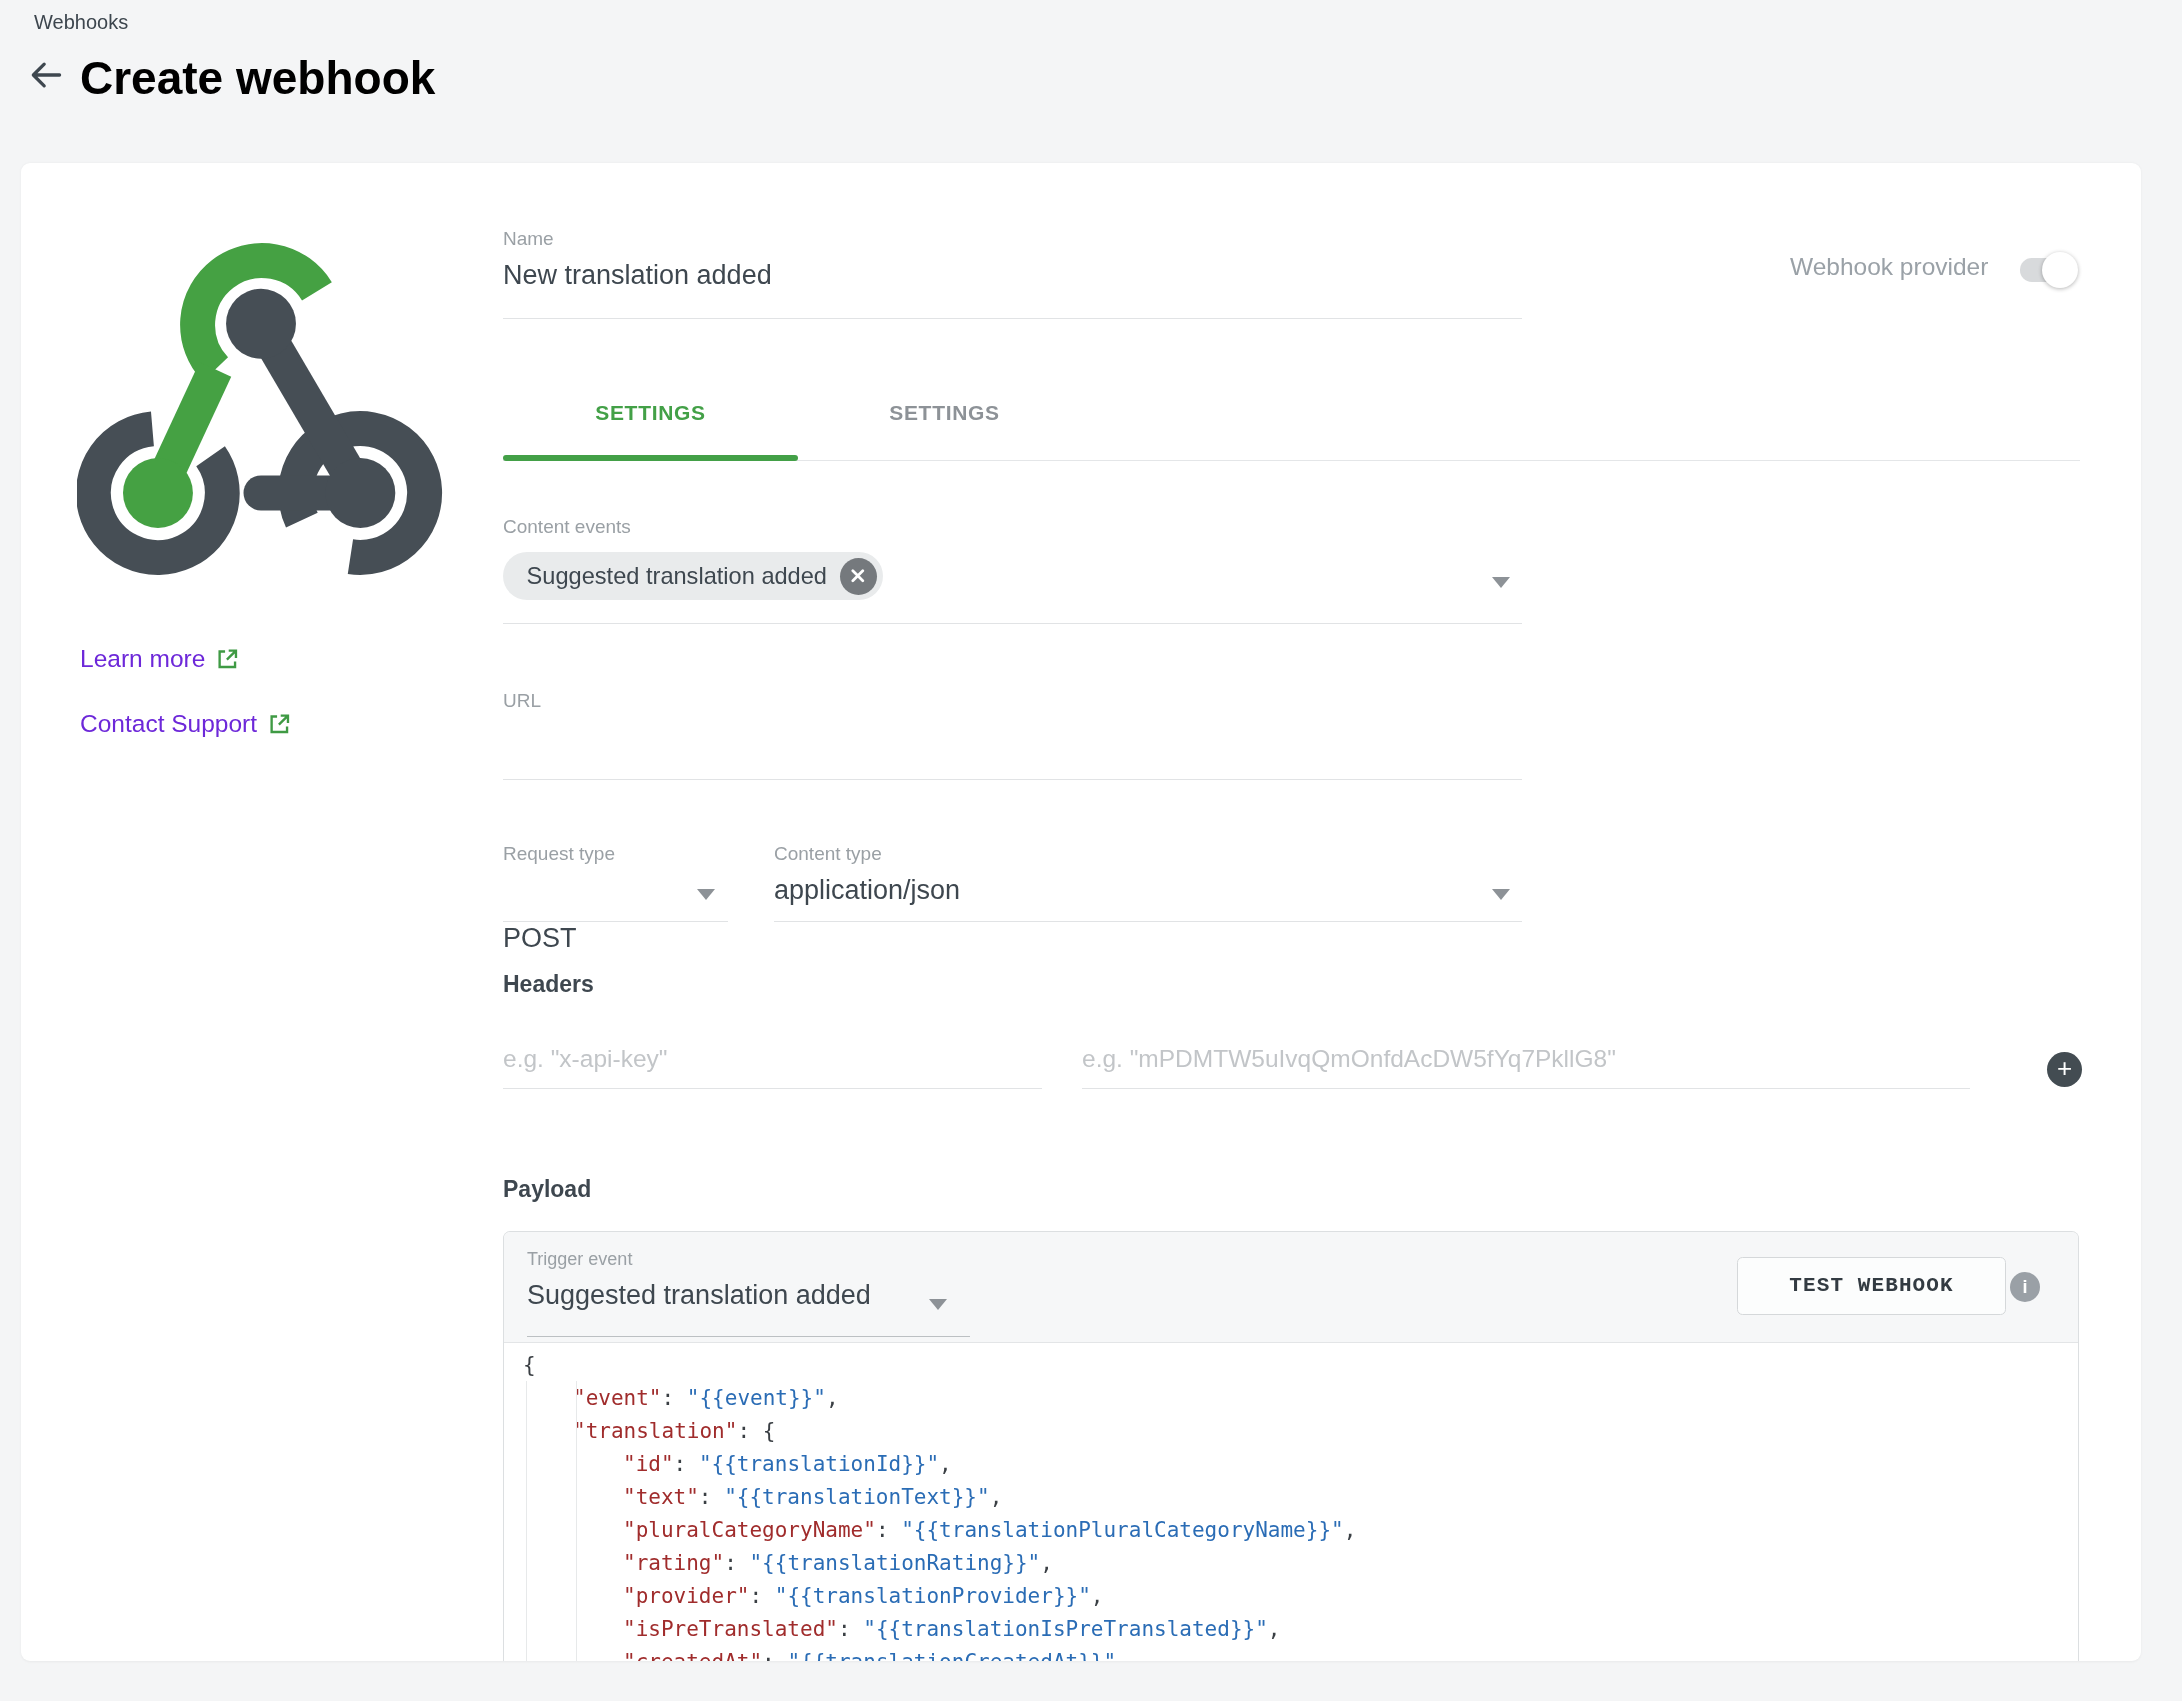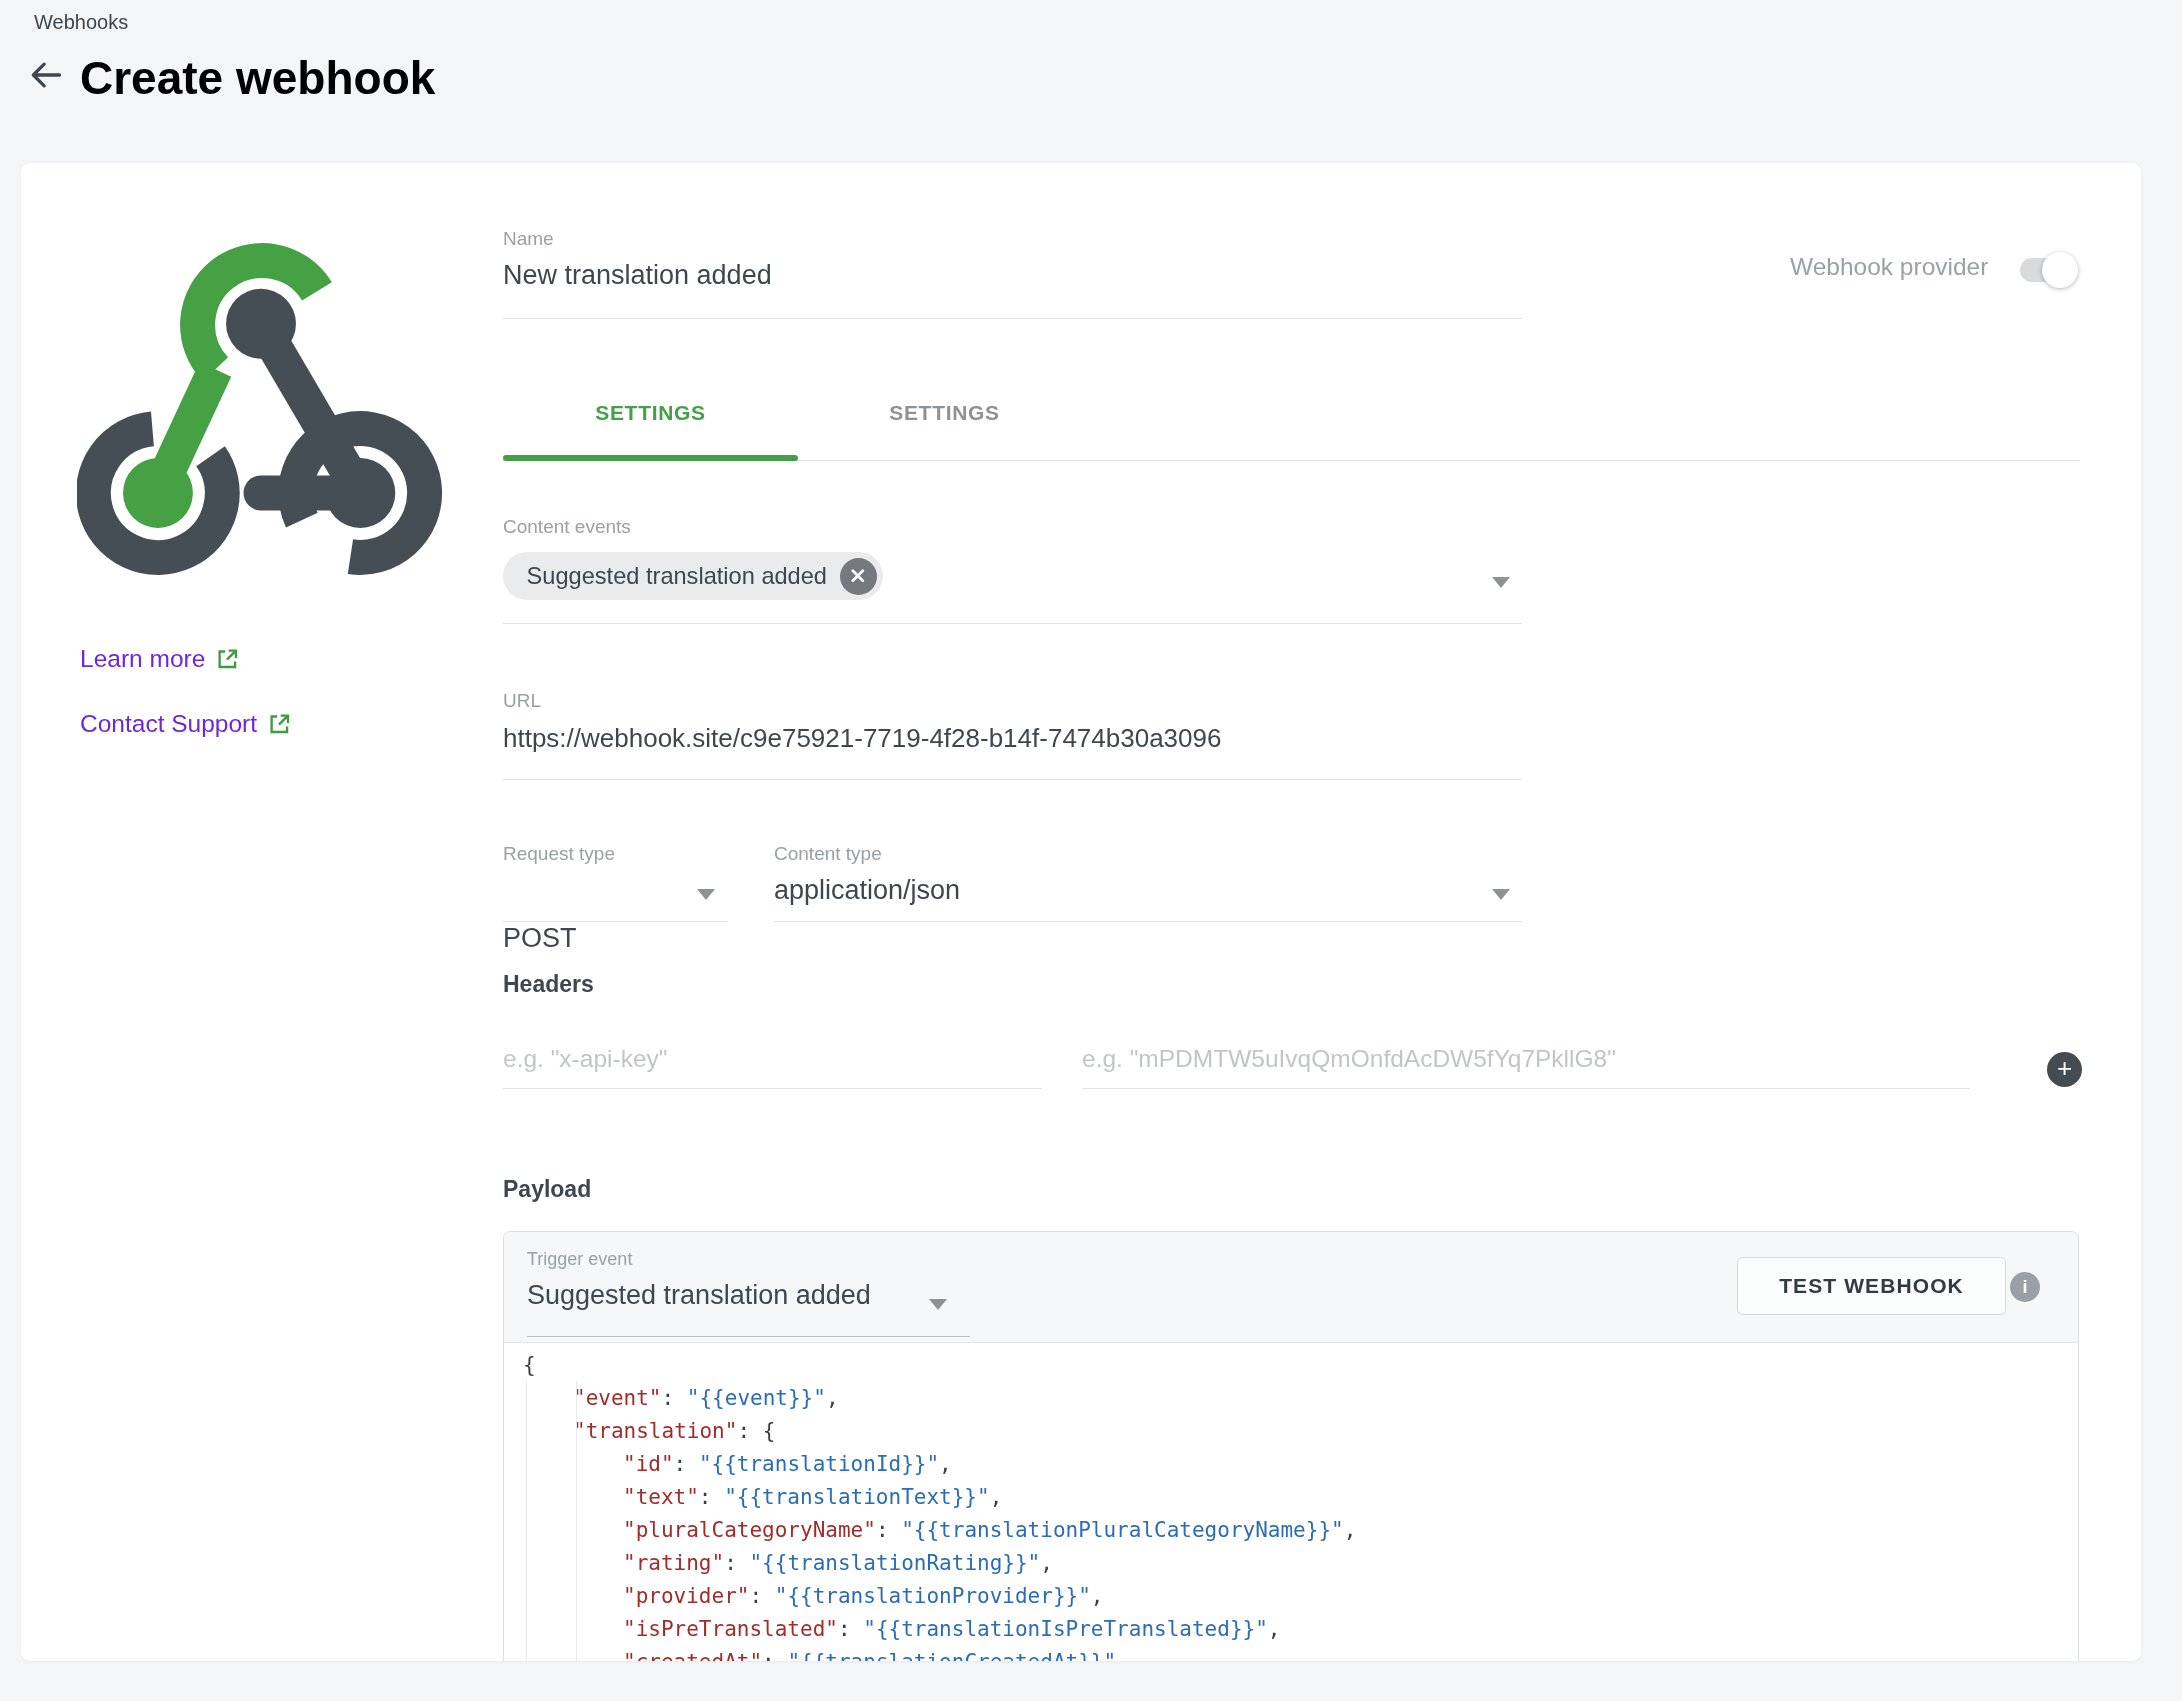--- a/index.html
+++ b/index.html
@@ -120,21 +120,21 @@
   .pb-header { position:relative; height:111px; background:#f6f7f8; border-bottom:0.9px solid #e3e5e7; }
   .pe-label { left:23px; top:17.3px; font-size:18px; color:#9aa0a5; }
   .pe-value { left:23px; top:48px; font-size:27px; color:#3e474f; }
   .pe-caret { left:425px; top:67px; }
   .pe-underline { left:23px; top:104px; width:443px; height:0.9px; background:#bcc0c3; }
   .test-btn {
     left:1233px; top:24.5px; width:269px; height:58px;
     background:#fcfdfd; border:0.9px solid #d5d8da; border-radius:5.5px;
     font-size:21px; font-weight:700; letter-spacing:1.1px; color:#333b42;
     display:flex; align-items:center; justify-content:center; cursor:pointer;
-    font-family:Liberation Sans, sans-serif;
+    font-family:Liberation Mono, monospace;
   }
   .info-icon {
     left:1506px; top:40px; width:30px; height:30px; border-radius:50%; background:#9aa0a6;
     color:#ffffff; font-size:18px; font-weight:700; text-align:center; line-height:30px; cursor:pointer;
   }
   .code-area {
     position:relative; height:325px; background:#ffffff; padding-top:6.4px;
     font-family:"DejaVu Sans Mono", monospace; font-size:21px; line-height:33px;
   }
   .indent-guide { position:absolute; top:38px; bottom:0; width:0.9px; background:#e7e9ea; }
@@ -210,21 +210,20 @@
     <span class="chip-x">
       <svg width="13.6" height="13.6" viewBox="0 0 15 15">
         <path d="M2 2 L13 13 M13 2 L2 13" stroke="#ffffff" stroke-width="3" stroke-linecap="round"></path>
       </svg>
     </span>
   </div>
   <div class="abs caret trig-caret"></div>
   <div class="abs underline trig-underline"></div>
 
   <div class="abs flabel url-label">URL</div>
-  <div class="abs fvalue url-value">https://webhook.site/c9e75921-7719-4f28-b14f-7474b30a3096</div>
   <div class="abs underline url-underline"></div>
 
   <div class="abs flabel req-label">Request type</div>
   <div class="abs fvalue req-value">POST</div>
   <div class="abs caret req-caret"></div>
   <div class="abs underline req-underline"></div>
 
   <div class="abs flabel ct-label">Content type</div>
   <div class="abs fvalue ct-value">application/json</div>
   <div class="abs caret ct-caret"></div>

